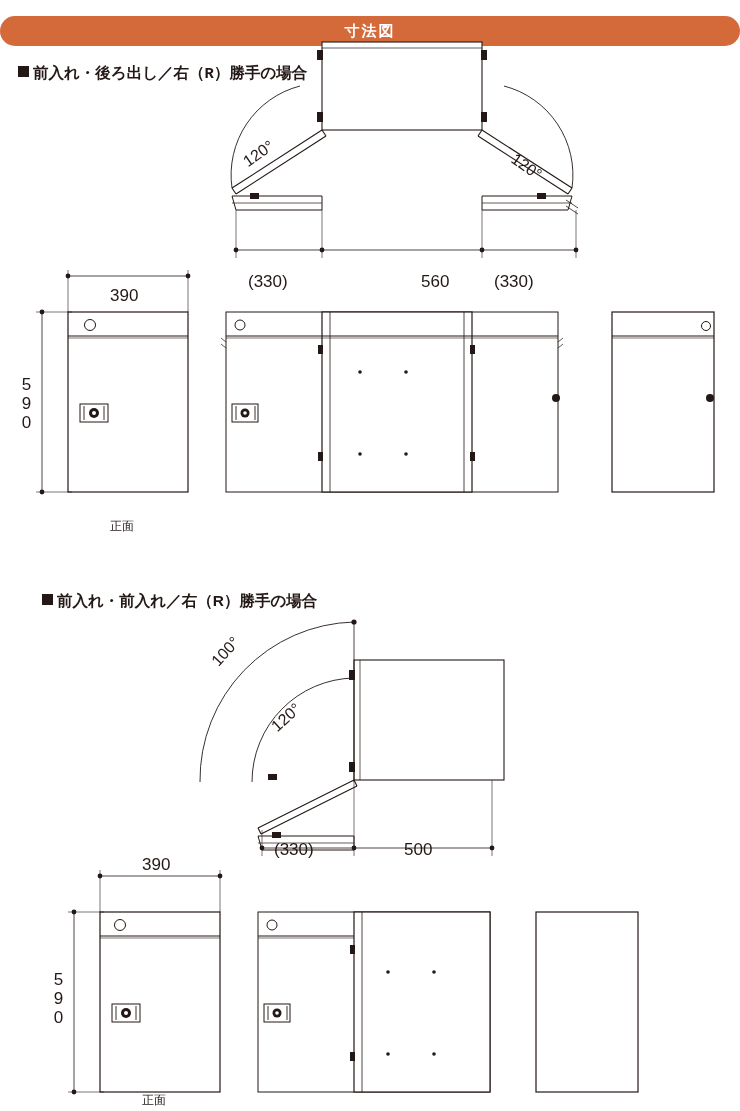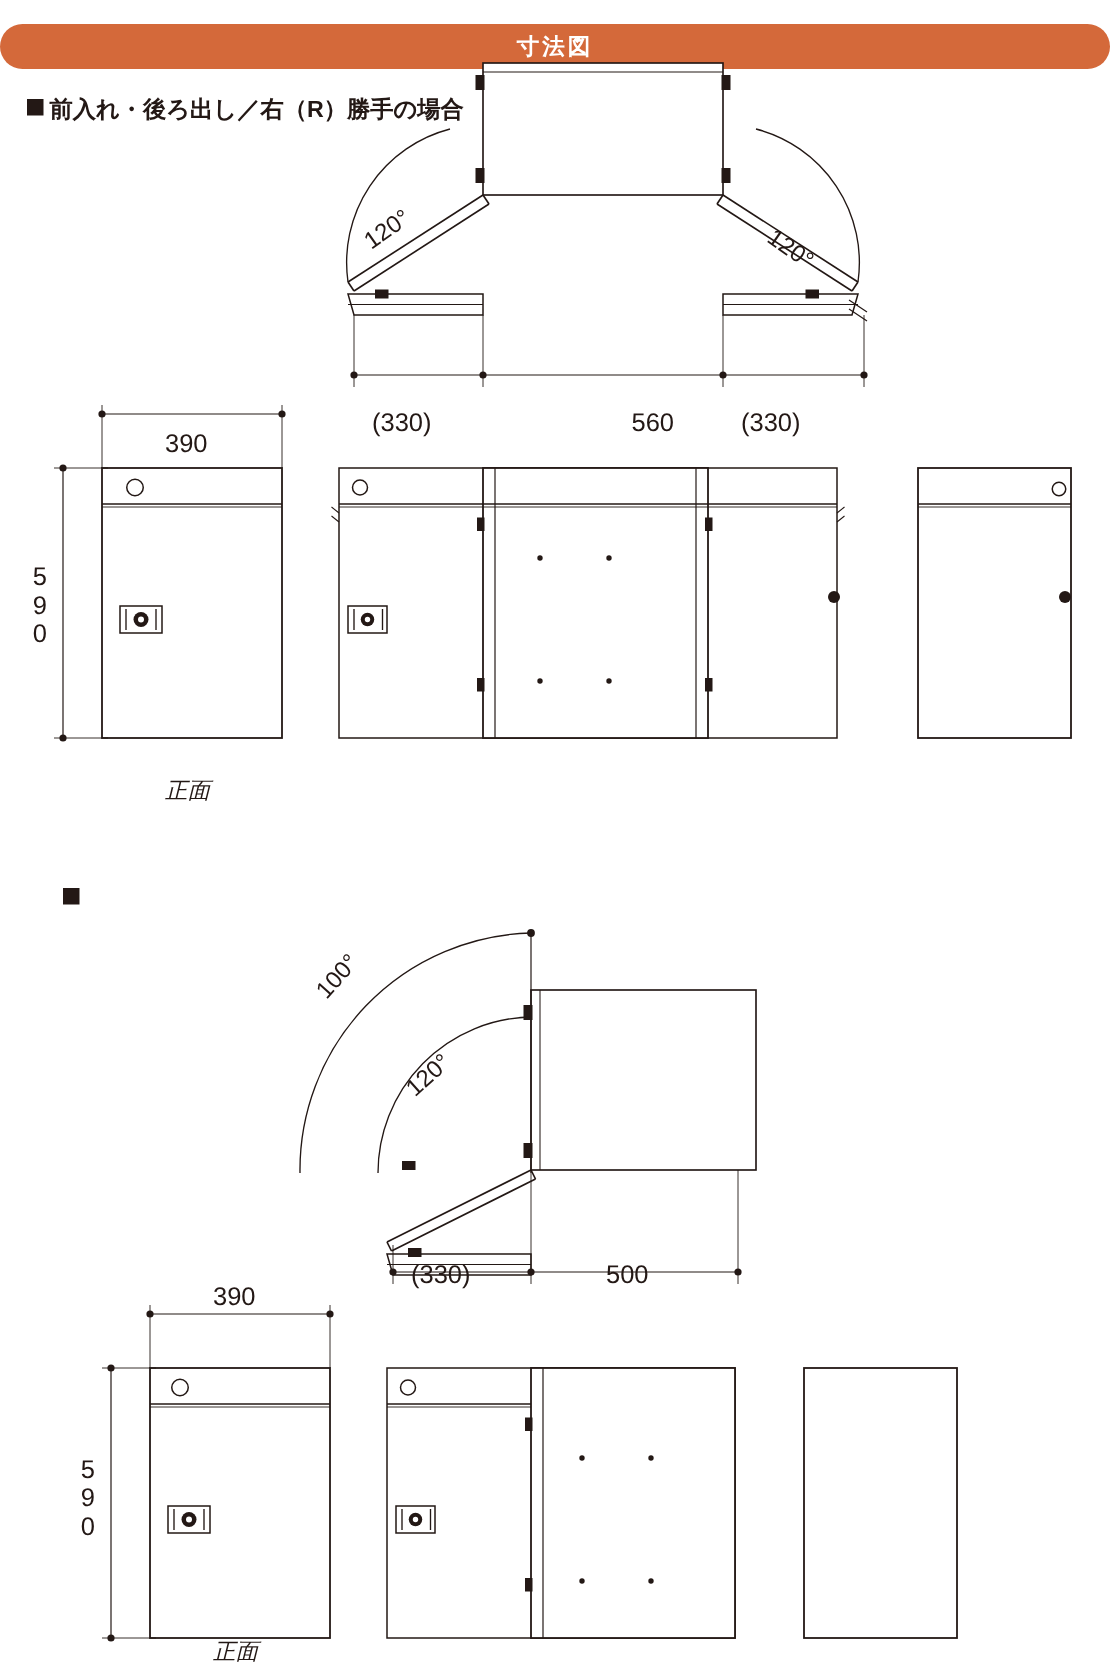--- a/index.html
+++ b/index.html
@@ -49,39 +49,39 @@
     white-space: nowrap;
   }
   .section-heading .sq {
     display: inline-block;
     width: 11px;
     height: 11px;
     background: #231815;
     margin-right: 4px;
     vertical-align: 1px;
   }
-  #heading1 { left: 18px; top: 63px; }
+  #heading1 { left: 18px; top: 63px; font-family: Liberation Mono, monospace; }
   #heading2 { left: 42px; top: 591px; }
 
   
   .dwg {
     position: absolute;
     left: 0;
     top: 0;
   }
   svg { display: block; overflow: visible; }
 
   .label {
     position: absolute;
     font-size: 16px;
     color: #231815;
     white-space: nowrap;
   }
   .label.big { font-size: 17px; }
-  .label.jp { font-size: 15px; font-style: italic; }
+  .label.jp { font-size: 12px; }
   .rot-a { transform: rotate(-35deg); transform-origin: left top; }
   .rot-b { transform: rotate(35deg); transform-origin: left top; }
   .rot-c { transform: rotate(-48deg); transform-origin: left top; }
   .rot-d { transform: rotate(-42deg); transform-origin: left top; }
   .vert {
     writing-mode: vertical-rl;
     text-orientation: upright;
   }
 </style>
 </head>
@@ -204,21 +204,21 @@
 
   <div class="label big" style="left:248px; top:272px;">(330)</div>
   <div class="label big" style="left:381px; top:272px;margin-left:40px;">560</div>
   <div class="label big" style="left:494px; top:272px;">(330)</div>
 
   <div class="label big" style="left:110px; top:286px;">390</div>
   <div class="label big vert" style="left:16px; top:375px;">590</div>
   <div class="label jp" style="left:110px; top:518px;">正面</div>
 
   <div class="section-heading" id="heading2">
-    <span class="sq"></span>
+    <span class="sq"></span><span>前入れ・前入れ／右（R）勝手の場合</span>
   </div>
 
   <div class="dwg" style="top:560px;">
     <svg width="740" height="551" viewBox="0 0 740 551">
       <g stroke="#231815" fill="none" stroke-width="1">
 
         <rect x="354" y="100" width="150" height="120" fill="#ffffff" stroke-width="1.1"></rect>
         <line x1="360" y1="100" x2="360" y2="220" stroke-width="0.7"></line>
         <rect x="349" y="110" width="6" height="10" fill="#231815" stroke="none"></rect>
         <rect x="349" y="202" width="6" height="10" fill="#231815" stroke="none"></rect>

